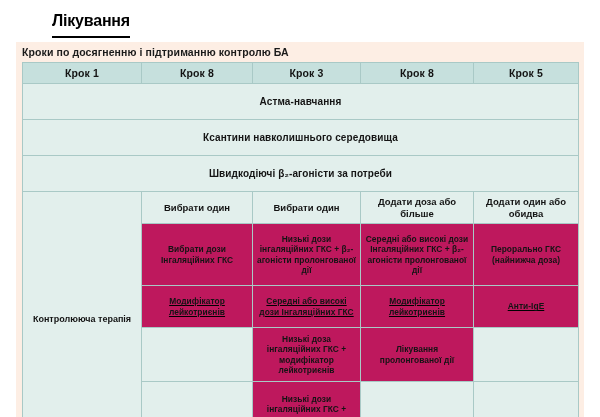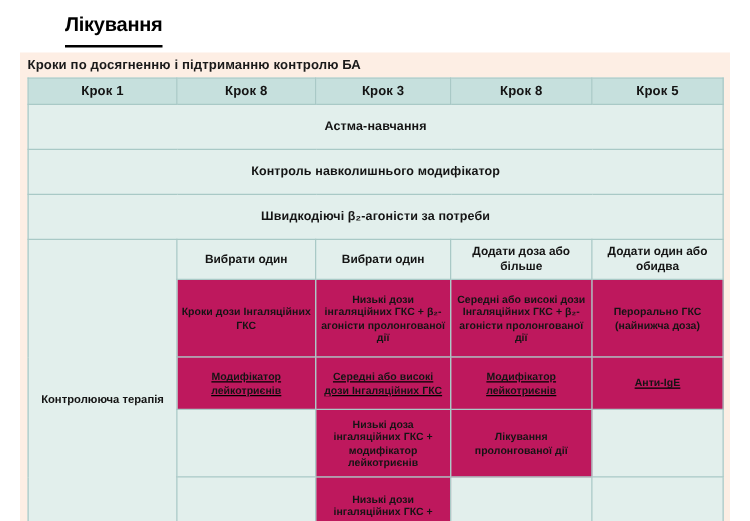--- a/index.html
+++ b/index.html
@@ -144,36 +144,36 @@
           <th class="step-head">Крок 8</th>
           <th class="step-head">Крок 5</th>
         </tr>
       </thead>
 
       <tbody>
         <tr>
           <td class="fullrow" colspan="5">Астма-навчання</td>
         </tr>
         <tr>
-          <td class="fullrow" colspan="5">Контроль навколишнього модифікатор</td>
+          <td class="fullrow" colspan="5">Ксантини навколишнього середовища</td>
         </tr>
         <tr>
           <td class="fullrow" colspan="5">Швидкодіючі β₂-агоністи за потреби</td>
         </tr>
 
         <tr>
           <td class="rowlabel" rowspan="5">Контролююча терапія</td>
           <td class="choose">Вибрати один</td>
           <td class="choose">Вибрати один</td>
           <td class="choose">Додати доза або більше</td>
           <td class="choose">Додати один або обидва</td>
         </tr>
 
         <tr class="r1">
-          <td class="cell">Кроки дози Інгаляційних ГКС</td>
+          <td class="cell">Вибрати дози Інгаляційних ГКС</td>
           <td class="cell">Низькі дози інгаляційних ГКС + β₂-агоністи пролонгованої дії</td>
           <td class="cell">Середні або високі дози Інгаляційних ГКС + β₂-агоністи пролонгованої дії</td>
           <td class="cell">Перорально ГКС (найнижча доза)</td>
         </tr>
 
         <tr class="r2">
           <td class="cell">Модифікатор лейкотриєнів</td>
           <td class="cell">Середні або високі дози Інгаляційних ГКС</td>
           <td class="cell">Модифікатор лейкотриєнів</td>
           <td class="cell">Анти-IgE</td>

